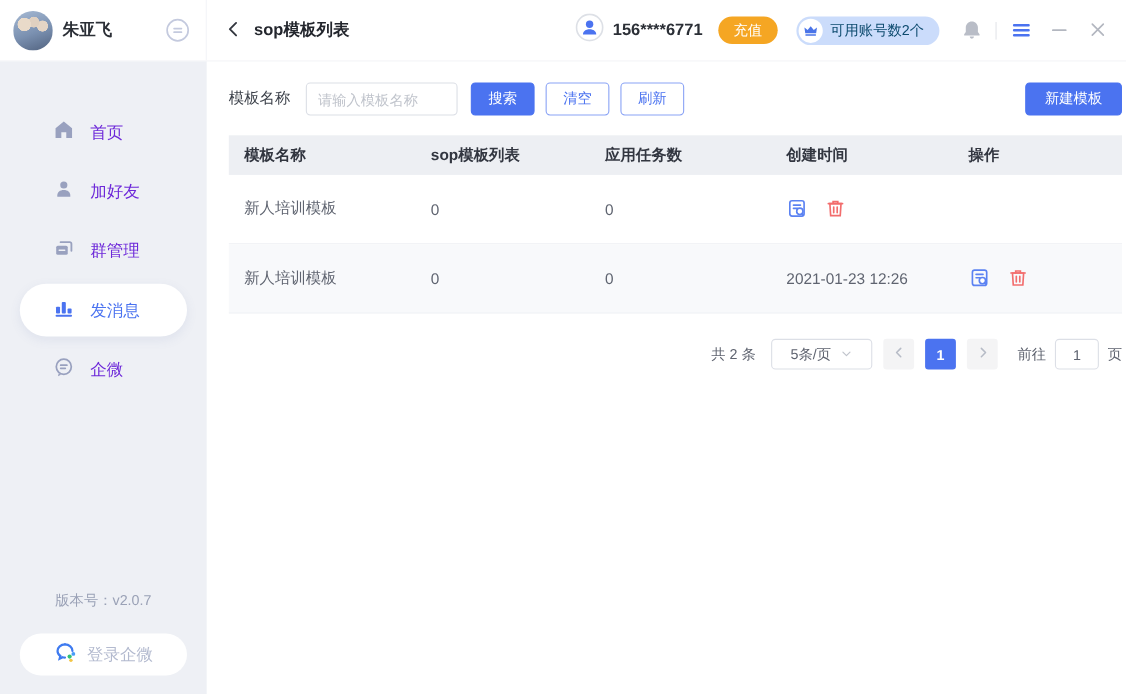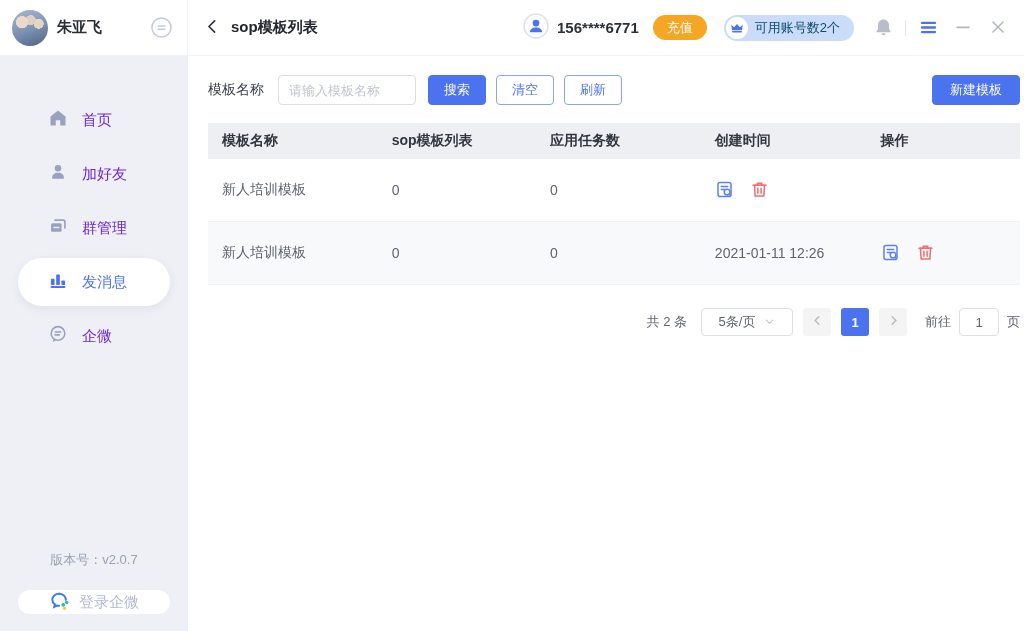--- a/index.html
+++ b/index.html
@@ -43,21 +43,21 @@
   
   .sidebar { flex:0 0 188px; background:#eef0f5; display:flex; flex-direction:column; }
   .nav { padding:40px 18px 0; }
   .nav-item { height:48px; margin-bottom:6px; display:flex; align-items:center;
               padding-left:30px; border-radius:24px; cursor:pointer; color:#99a1bf; }
   .nav-item .nav-label { font-size:15px; color:#6d28d9; margin-left:14px; }
   .nav-item.active { background:#fff; color:#4b73f0; box-shadow:0 3px 10px rgba(90,110,170,.10); }
   .nav-item.active .nav-label { color:#4b73f0; }
   .sidebar-bottom { margin-top:auto; }
   .version { text-align:center; color:#9aa1b6; font-size:13px; margin-bottom:21px; }
-  .login-btn { margin:0 18px 17px; height:24px; width:152px; background:#fff; border:none;
+  .login-btn { margin:0 18px 17px; height:38px; width:152px; background:#fff; border:none;
                border-radius:20px; display:flex; align-items:center; justify-content:center;
                color:#b3bacf; font-size:15px; cursor:pointer; }
   .login-btn svg { margin-right:8px; }
 
   
   .main { flex:1; background:#fff; padding:19px 4px 0 20px; min-width:0; }
   .toolbar { display:flex; align-items:center; }
   .filter-label { font-size:14px; color:#3a3f48; }
   .search-input { width:138px; height:30px; border:1px solid #dcdfe6; border-radius:4px;
                   margin-left:14px; padding:0 10px; font-size:13px; color:#606266; outline:none; }
@@ -290,21 +290,21 @@
                   </svg>
               </span>
             </button>
           </div>
         </div>
 
         <div class="tr striped">
           <div class="td col-1">新人培训模板</div>
           <div class="td col-2">0</div>
           <div class="td col-3">0</div>
-          <div class="td col-4">2021-01-11 12:26</div>
+          <div class="td col-4">2021-01-23 12:26</div>
           <div class="td col-5 actions">
             <button class="icon-btn">
               <span>
                 <svg viewBox="0 0 24 24" width="19" height="19">
                     <rect x="3.8" y="3.2" width="16.4" height="17.6" rx="2.6" fill="none" stroke="#5b82f2" stroke-width="1.9"></rect>
                     <path d="M8 8.2h8M8 12h4.5" stroke="#5b82f2" stroke-width="1.9" stroke-linecap="round"></path>
                     <circle cx="15.3" cy="15.3" r="3.6" fill="#fff" stroke="#5b82f2" stroke-width="1.9"></circle>
                     <path d="M17.9 17.9l1.6 1.6" stroke="#5b82f2" stroke-width="1.9" stroke-linecap="round"></path>
                   </svg>
               </span>

